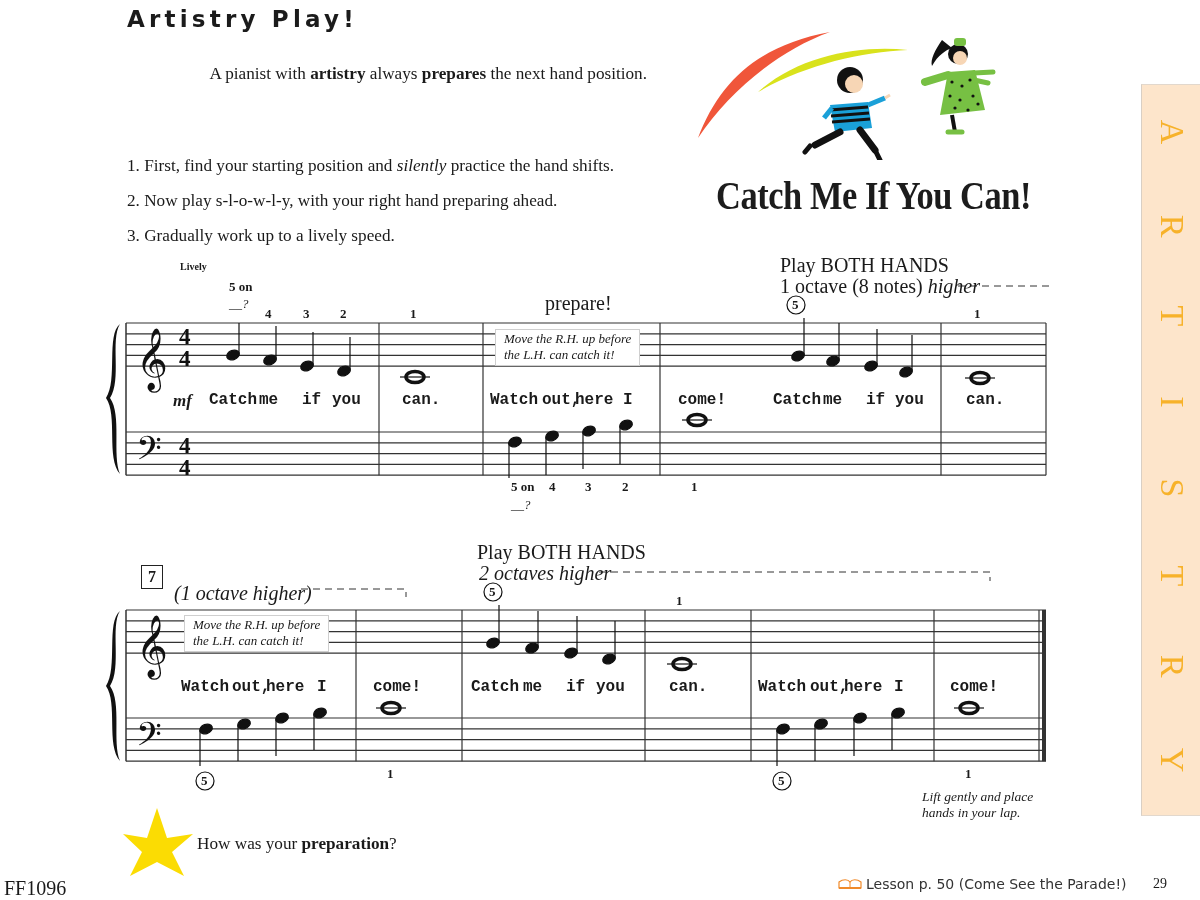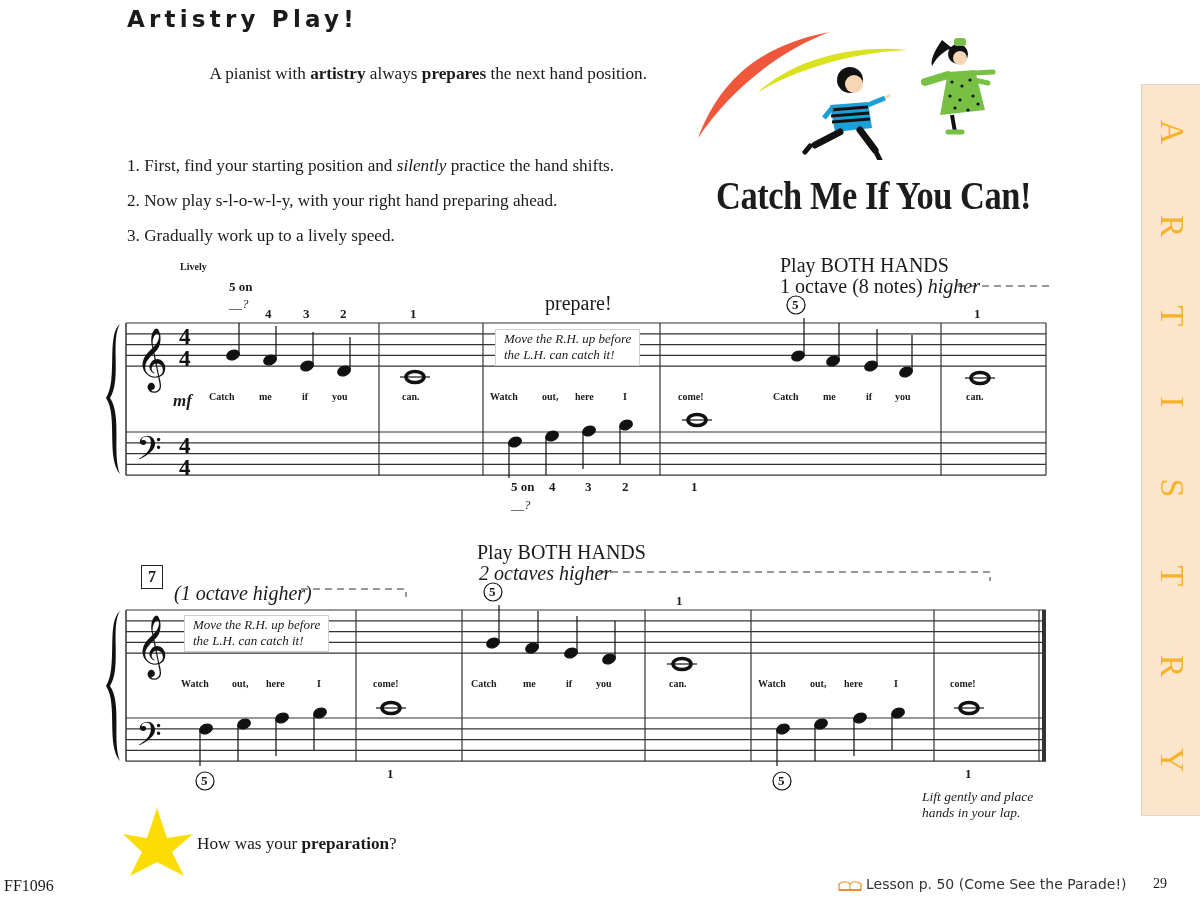--- a/index.html
+++ b/index.html
@@ -8,24 +8,24 @@
   .section-title{left:127px;top:6px;font-family:"DejaVu Sans","Liberation Sans",sans-serif;font-weight:bold;font-size:23px;letter-spacing:4.2px;color:#1b1b1b;}
   .intro{left:127px;top:63px;font-size:17.2px;line-height:22.5px;width:520px;text-align:right;}
   .steps{left:127px;top:155px;font-size:17.2px;}
   .steps div{height:35px;line-height:22px;}
   .piece-title{left:716px;top:172px;font-size:40px;font-weight:bold;font-family:"Liberation Serif",serif;letter-spacing:-0.5px;transform:scaleX(0.86);transform-origin:left top;white-space:nowrap;color:#1c1c1c;}
   .side-tab{left:1141px;top:84px;width:59px;height:730px;background:#fde5cb;border-left:1px solid #d9cfc4;border-top:1px solid #e2d8cd;border-bottom:1px solid #e2d8cd;}
   .side-tab .ltr{position:absolute;left:0;width:59px;text-align:center;color:#f7b22a;font-size:34px;font-family:"Liberation Serif",serif;transform:rotate(90deg);}
   .music{left:0;top:0;width:1200px;height:900px;}
   .lbl{font-size:20px;white-space:nowrap;}
   .fing{font-size:13px;font-weight:bold;white-space:nowrap;}
-  .lyric{font-size:10px;font-weight:bold;white-space:nowrap;font-family:Liberation Serif, serif;}
+  .lyric{font-size:16px;font-weight:bold;white-space:nowrap;font-family:Liberation Mono, monospace;}
   .note-box{font-style:italic;font-size:13px;line-height:16px;background:#fff;border:1px solid #cfcfcf;padding:1px 8px 2px 8px;white-space:nowrap;}
-  .footer-code{left:4px;top:877px;font-size:16px;}
-  .footer-lesson{left:838px;top:876px;font-size:14px;font-family:"DejaVu Sans","Liberation Sans",sans-serif;color:#333;display:flex;align-items:flex-end;gap:4px;}
+  .footer-code{left:4px;top:877px;font-size:20px;}
+  .footer-lesson{left:838px;top:876px;font-size:14px;font-family:"DejaVu Sans","Liberation Sans",sans-serif;color:#333;display:flex;align-items:center;gap:4px;}
   .footer-page{left:1153px;top:876px;font-size:14px;}
   .question{left:197px;top:834px;font-size:17.2px;}
   .mm-num{font-size:16px;font-weight:bold;border:1px solid #222;width:20px;height:22px;text-align:center;line-height:22px;background:#fff;}
 </style>
 </head>
 <body>
 
 <div class="abs section-title">Artistry Play!</div>
 
 <div class="abs intro">

